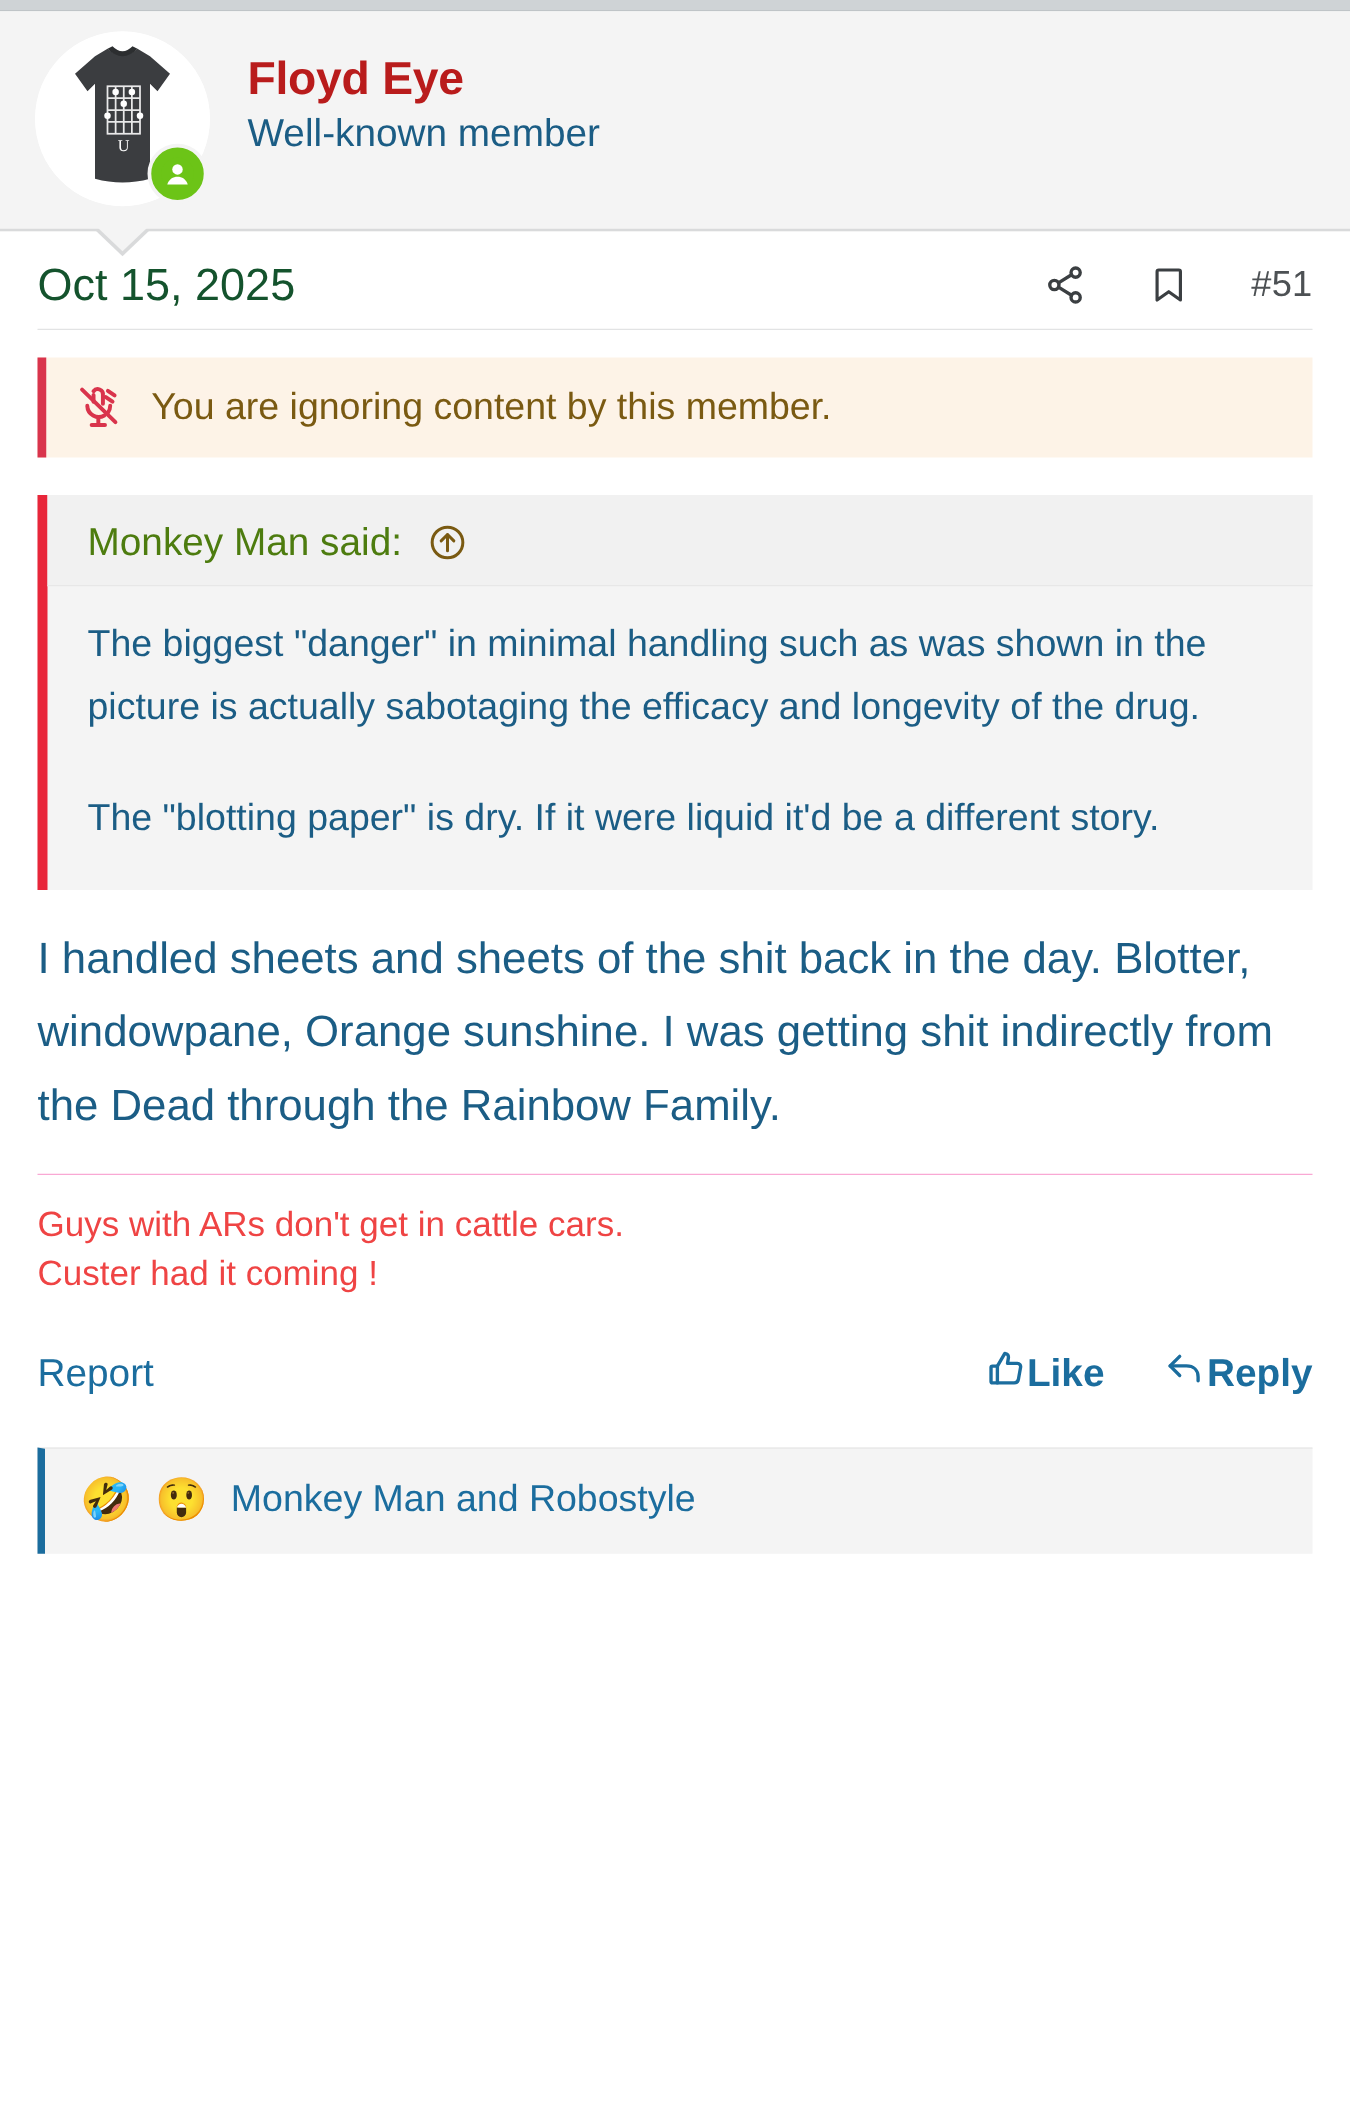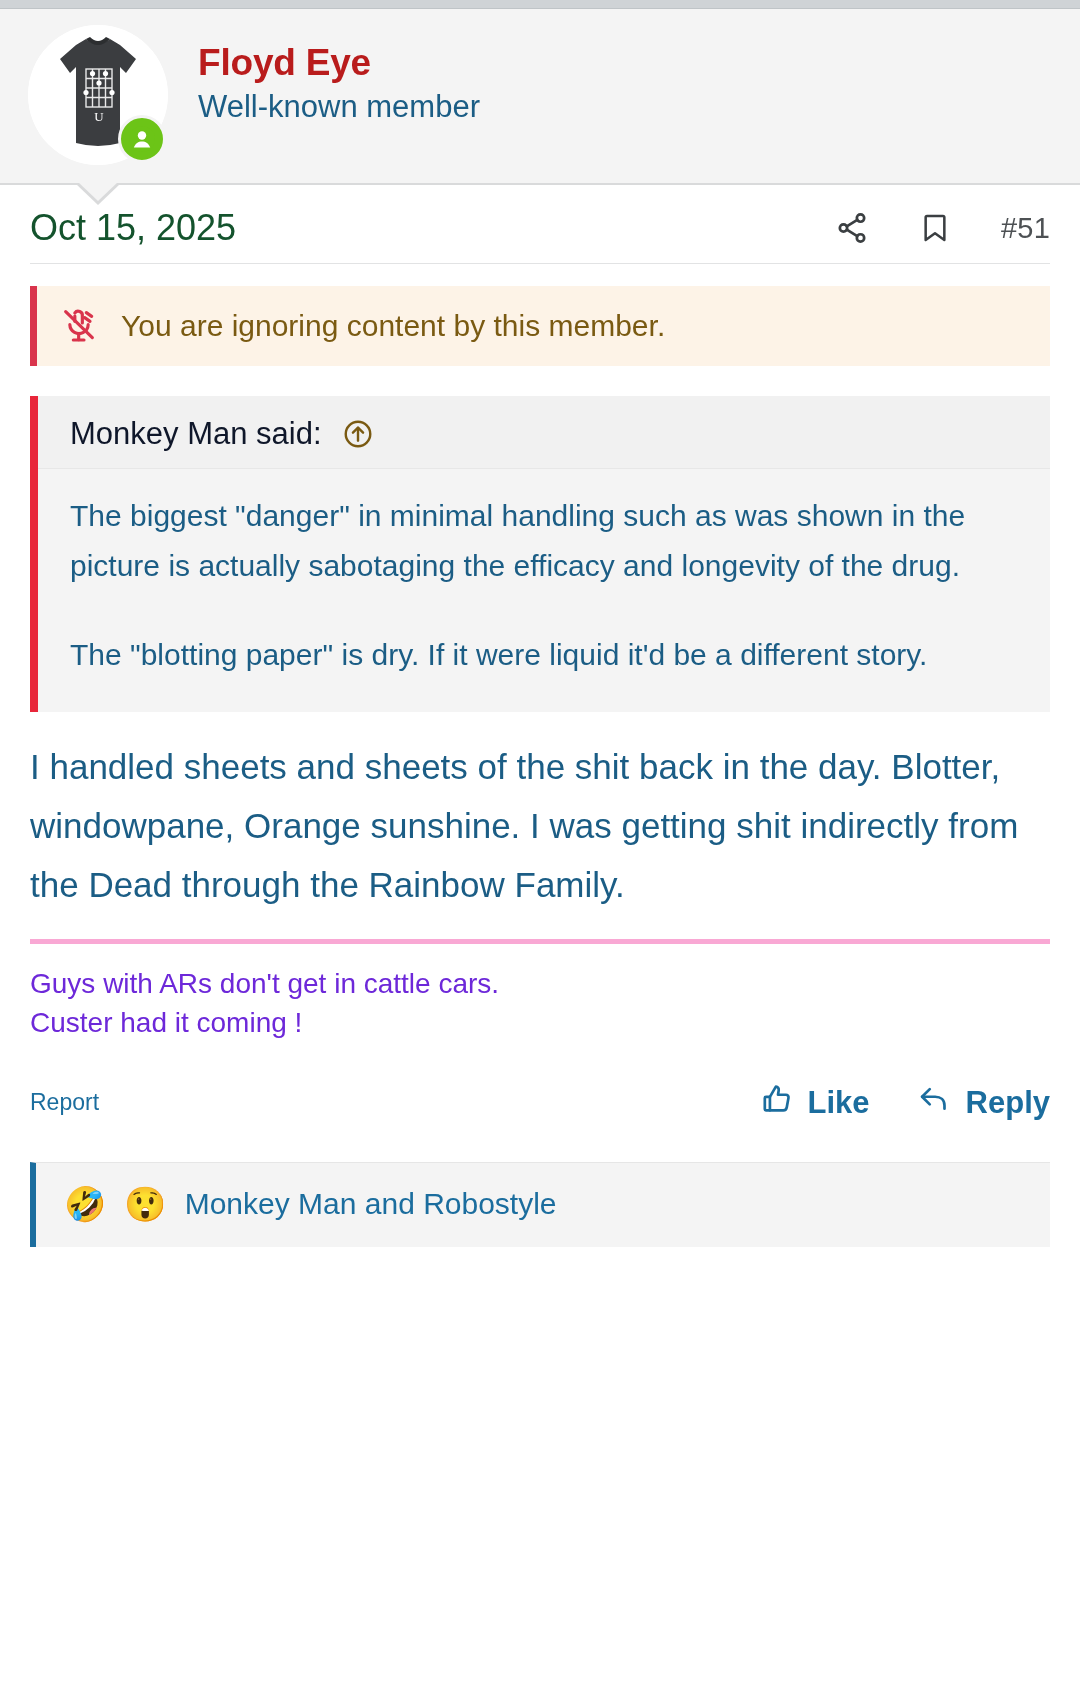--- a/index.html
+++ b/index.html
@@ -175,21 +175,21 @@
   .quote-head {
     padding: 20px 26px 16px 32px;
     display: flex;
     align-items: center;
     gap: 20px;
     border-bottom: 1px solid #e7e7e7;
     background: #f1f1f1;
   }
   .quote-author {
     font-size: 31px;
-    color: #0f172a;
+    color: #4d7c0f;
   }
   .quote-jump {
     display: inline-flex;
     align-items: center;
     color: #7a5a12;
   }
   .quote-body {
     padding: 22px 30px 26px 32px;
     font-size: 30px;
     line-height: 1.68;
@@ -201,47 +201,46 @@
   
   .message {
     font-size: 35px;
     line-height: 1.68;
     color: #1b5d85;
     padding: 26px 0 24px 0;
   }
 
   
   .signature {
-    border-top: 5px solid #f9a8d4;
+    border-top: 1px solid #f9a8d4;
     padding-top: 20px;
     font-size: 28px;
     line-height: 1.4;
-    color: #6d28d9;
+    color: #ef4444;
   }
 
   
   .actions {
     display: flex;
     align-items: center;
     justify-content: space-between;
     padding: 40px 0 28px 0;
   }
   .action-link {
-    font-size: 23px;
+    font-size: 31px;
     color: #1b6d9e;
   }
   .actions-right {
     display: flex;
     align-items: center;
     gap: 46px;
   }
   .action-btn {
     display: inline-flex;
     align-items: center;
-    gap: 14px;
     font-size: 31px;
     color: #1b6d9e;
     font-weight: bold;
   }
   .action-btn.reply { font-weight: bold; }
 
   
   .reactions {
     margin: 10px 30px 0 30px;
     background: #f4f4f4;

